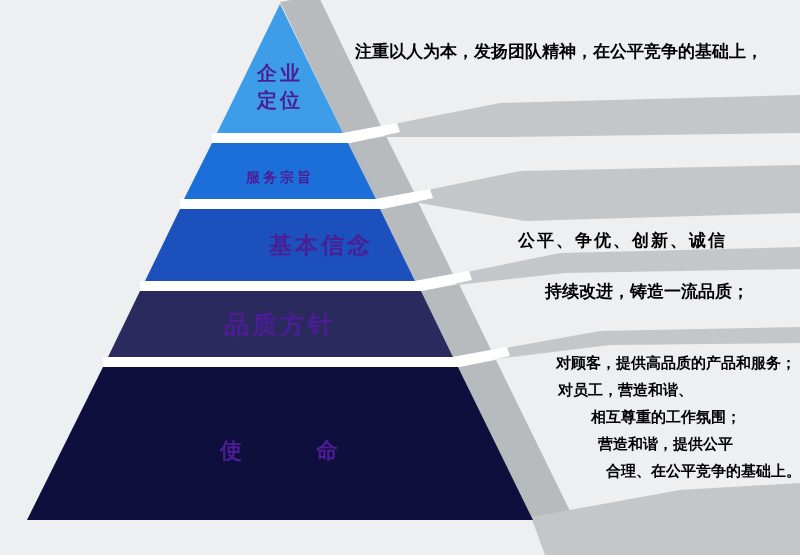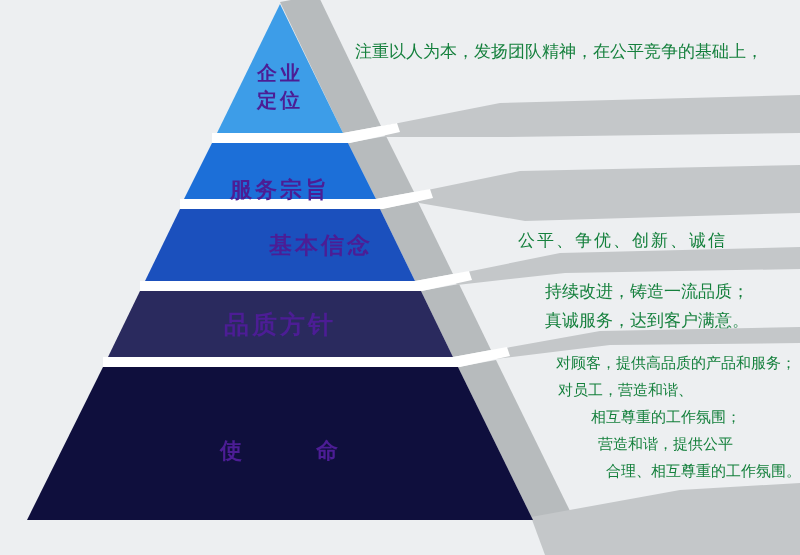--- a/index.html
+++ b/index.html
@@ -16,28 +16,28 @@
     left:280px;
     transform:translateX(-50%);
     color:#4c1d95;
     font-weight:bold;
     text-align:center;
     white-space:pre-line;
     letter-spacing:3px;
     line-height:27px;
   }
   .t1{top:60px;font-size:20px;}
-  .t2{top:176px;font-size:22px;}
+  .t2{top:164px;font-size:14px;}
   .t3{top:232px;font-size:23px;margin-left:41px;}
   .t4{top:311px;font-size:25px;}
   .t5{top:437px;font-size:22px;letter-spacing:2px;}
   .desc{
     position:absolute;
-    color:#15803d;
-    font-weight:normal;
+    color:#000000;
+    font-weight:bold;
     font-size:17px;
     line-height:27px;
   }
   .desc .dline{white-space:nowrap;}
   .d1{left:355px;top:38px;}
   .d2{left:420px;top:142px;}
   .d3{left:518px;top:227px;letter-spacing:2px;}
   .d4{left:545px;top:277px;line-height:29px;}
   .d5{left:548px;top:350px;font-size:15px;line-height:27px;}
   .d5 .ind-0{margin-left:8px;}
@@ -88,24 +88,23 @@
     <div class="dline">注重以人为本，发扬团队精神，在公平竞争的基础上，</div>
   </div>
 
 
   <div class="desc d3">
     <div class="dline">公平、争优、创新、诚信</div>
   </div>
 
   <div class="desc d4">
     <div class="dline">持续改进，铸造一流品质；</div>
-    <div class="dline">真诚服务，达到客户满意。</div>
   </div>
 
   <div class="desc d5">
     <div class="dline ind-0">对顾客，提供高品质的产品和服务；</div>
     <div class="dline ind-1">对员工，营造和谐、</div>
     <div class="dline ind-2">相互尊重的工作氛围；</div>
     <div class="dline ind-3">营造和谐，提供公平</div>
-    <div class="dline ind-4">合理、相互尊重的工作氛围。</div>
+    <div class="dline ind-4">合理、在公平竞争的基础上。</div>
   </div>
 
 </div>
 
 </body></html>

